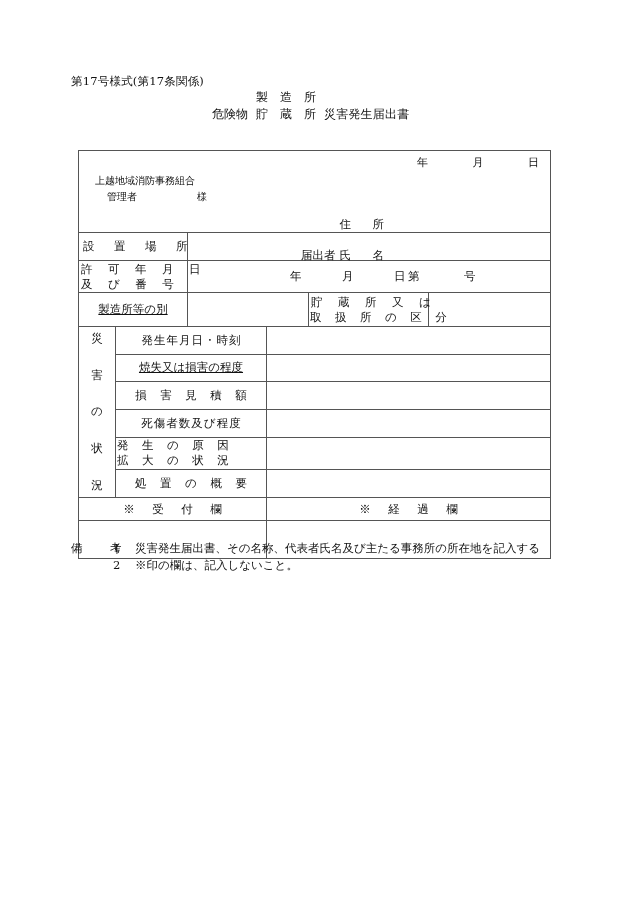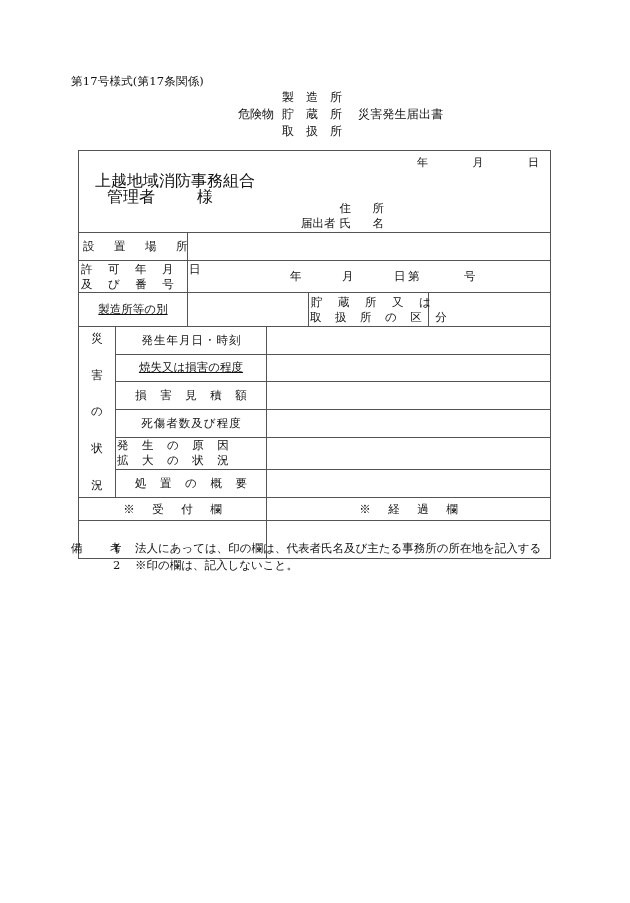--- a/index.html
+++ b/index.html
@@ -44,28 +44,27 @@
     white-space: nowrap;
   }
   .doc-title .t-row {
     display: flex;
     align-items: baseline;
     height: 17px;
   }
   .t-prefix {
     display: inline-block;
     width: 52px;
-    text-align: center;
-    margin-left: 34px;
+    text-align: right;
   }
   .t-prefix.blank { visibility: hidden; }
   .t-mid {
     display: inline-block;
     width: 76px;
-    text-align: left;
+    text-align: center;
     letter-spacing: 0;
     font-family: Liberation Serif, serif;
   }
   .t-suffix {
     display: inline-block;
     letter-spacing: 0.2px;
   }
 
   
   .tbl {
@@ -97,21 +96,21 @@
   }
   .date-line span { display: inline-block; }
   .dl-y { width: 52px; text-align: left; }
   .dl-m { width: 52px; text-align: left; }
   .dl-d { width: 14px; text-align: left; }
 
   .addressee {
     position: absolute;
     left: 16px;
     top: 22px;
-    font-size: 16px;
+    font-size: 10px;
     line-height: 16px;
     white-space: nowrap;
   }
   .addressee .org { display: block; }
   .addressee .mgr-row {
     display: block;
     padding-left: 12px;
   }
   .mgr-label { display: inline-block; width: 90px; }
   .mgr-sama { display: inline-block; }
@@ -124,21 +123,21 @@
     align-items: flex-end;
     font-size: 11.5px;
     white-space: nowrap;
   }
   .sub-label { margin-right: 4px; }
   .sub-stack {
     display: flex;
     flex-direction: column;
     line-height: 15px;
   }
-  .sub-stack span { display: block; letter-spacing: 5px; }
+  .sub-stack span { display: block; letter-spacing: 5px; margin-top: 16px; }
 
   
   .lbl {
     text-align: center;
     font-size: 11.5px;
     white-space: nowrap;
   }
   .sp4 { letter-spacing: 4px; text-indent: 4px; }
   .sp3 { letter-spacing: 3px; text-indent: 3px; }
   .sp2 { letter-spacing: 2px; text-indent: 2px; }
@@ -240,24 +239,20 @@
 
   <div class="doc-title">
     <div class="t-row">
       <span class="t-prefix blank"></span>
       <span class="t-mid">製　造　所</span>
     </div>
     <div class="t-row">
       <span class="t-prefix">危険物</span>
       <span class="t-mid">貯　蔵　所</span>
       <span class="t-suffix">災害発生届出書</span>
-    </div>
-    <div class="t-row">
-      <span class="t-prefix blank"></span>
-      <span class="t-mid">取　扱　所</span>
     </div>
   </div>
 
   <table class="tbl">
     <colgroup>
       <col style="width:37px">
       <col style="width:72px">
       <col style="width:79px">
       <col style="width:42px">
       <col style="width:120px">
@@ -358,21 +353,21 @@
       <td colspan="3" class="blank-cell"></td>
       <td colspan="3" class="blank-cell"></td>
     </tr>
   </tbody>
     </table>
 
   <div class="remarks">
     <div class="rm-row">
       <span class="rm-label">備　考</span>
       <span class="rm-num">1</span>
-      <span class="rm-text">法人にあっては、印の欄は、代表者氏名及び主たる事務所の所在地を記入する</span>
+      <span class="rm-text">災害発生届出書、その名称、代表者氏名及び主たる事務所の所在地を記入する</span>
     </div>
     <div class="rm-row2">
       <span class="rm-num">2</span>
       <span class="rm-text">※印の欄は、記入しないこと。</span>
     </div>
   </div>
 
 </div>
 
 </body></html>

